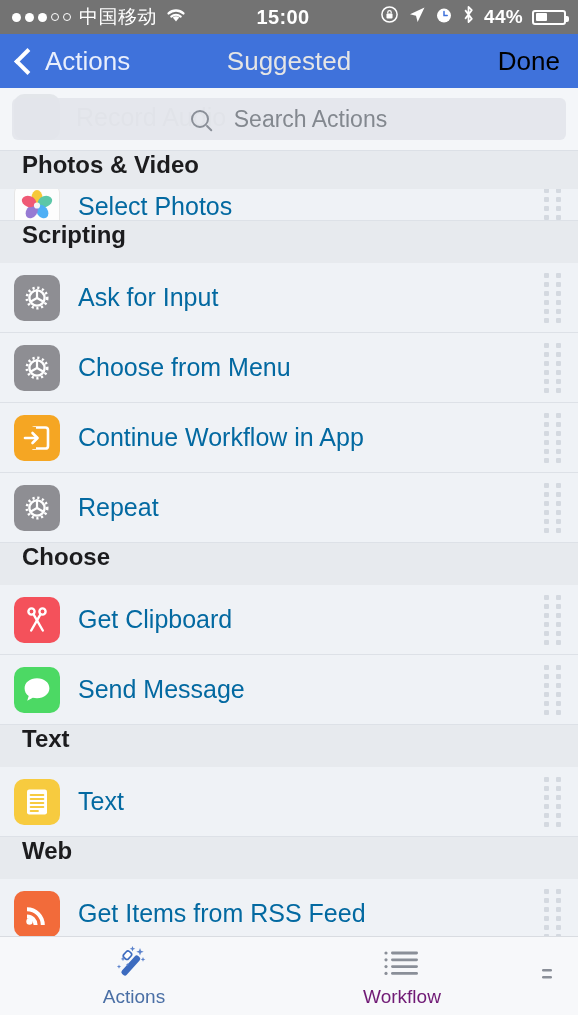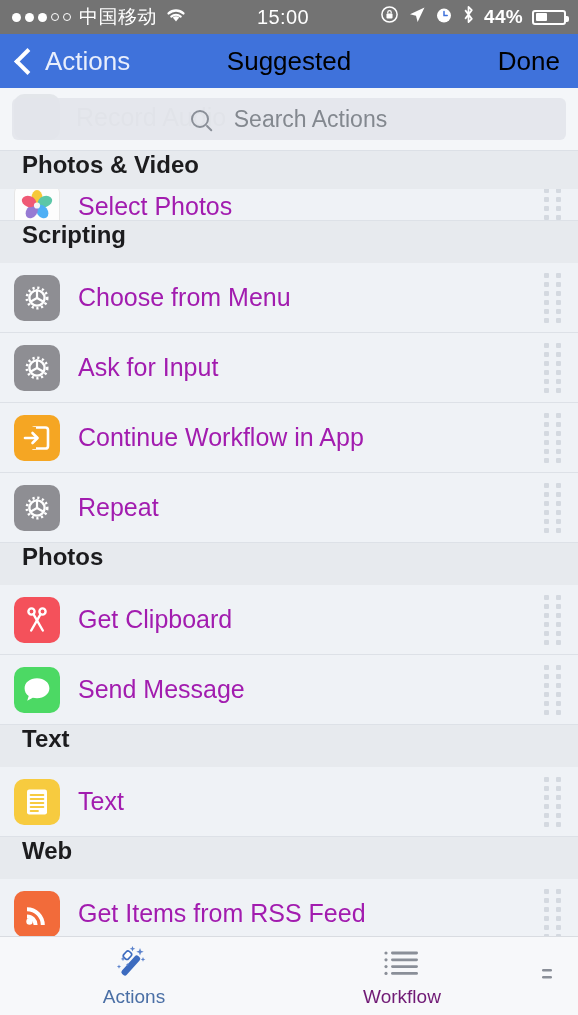--- a/index.html
+++ b/index.html
@@ -40,21 +40,21 @@
     width: 9px; height: 9px; border-radius: 50%;
     background: #ffffff;
   }
   .dot.empty { background: transparent; border: 1.5px solid #ffffff; width: 6px; height: 6px; }
   .sb-carrier { font-size: 19px; letter-spacing: .5px; }
   .sb-center {
     position: absolute;
     left: 0; right: 12px;
     text-align: center;
     font-size: 20px;
-    font-weight: normal;
+    font-weight: bold;
     letter-spacing: .4px;
     pointer-events: none;
   }
   .sb-right {
     margin-left: auto;
     display: flex;
     align-items: center;
     gap: 9px;
     position: relative;
     z-index: 2;
@@ -99,21 +99,21 @@
     width: 15px; height: 15px;
     border-left: 4px solid #ffffff;
     border-bottom: 4px solid #ffffff;
     transform: rotate(45deg);
     margin-right: 2px;
   }
   .nav-title {
     position: absolute; left: 0; right: 0;
     text-align: center;
     font-size: 26px;
-    color: #000000;
+    color: #e5e5e5;
     pointer-events: none;
   }
   .nav-done {
     margin-left: auto;
     font-size: 26px;
     color: #000000;
     position: relative; z-index: 2;
   }
 
   
@@ -206,21 +206,21 @@
   .icon-sq {
     width: 46px; height: 46px;
     border-radius: 10px;
     flex: none;
     display: flex; align-items: center; justify-content: center;
     position: relative;
     overflow: hidden;
   }
   .row-label {
     font-size: 25px;
-    color: #a21caf;
+    color: #0369a1;
     white-space: nowrap;
   }
   .drag {
     margin-left: auto;
     margin-right: 16px;
     width: 18px;
     display: grid;
     grid-template-columns: 1fr 1fr;
     gap: 4px 6px;
     flex: none;
@@ -386,21 +386,21 @@
           <circle cx="17" cy="17" r="10.2" stroke-dasharray="2.2 2.6"></circle>
         </g>
         <circle cx="17" cy="17" r="7.6" fill="none" stroke="#ffffff" stroke-width="2.4"></circle>
         <g stroke="#ffffff" stroke-width="2.2" stroke-linecap="round">
           <line x1="17" y1="17" x2="17" y2="9.4"></line>
           <line x1="17" y1="17" x2="23.6" y2="20.8"></line>
           <line x1="17" y1="17" x2="10.4" y2="20.8"></line>
         </g>
             </svg>
           </span>
-        <span class="row-label">Choose from Menu</span>
+        <span class="row-label">Ask for Input</span>
       </div>
       <span class="drag">
           <i></i>
           <i></i>
           <i></i>
           <i></i>
           <i></i>
           <i></i>
           <i></i>
           <i></i>
@@ -421,21 +421,21 @@
           <circle cx="17" cy="17" r="10.2" stroke-dasharray="2.2 2.6"></circle>
         </g>
         <circle cx="17" cy="17" r="7.6" fill="none" stroke="#ffffff" stroke-width="2.4"></circle>
         <g stroke="#ffffff" stroke-width="2.2" stroke-linecap="round">
           <line x1="17" y1="17" x2="17" y2="9.4"></line>
           <line x1="17" y1="17" x2="23.6" y2="20.8"></line>
           <line x1="17" y1="17" x2="10.4" y2="20.8"></line>
         </g>
             </svg>
           </span>
-        <span class="row-label">Ask for Input</span>
+        <span class="row-label">Choose from Menu</span>
       </div>
       <span class="drag">
           <i></i>
           <i></i>
           <i></i>
           <i></i>
           <i></i>
           <i></i>
           <i></i>
           <i></i>
@@ -503,21 +503,21 @@
           <i></i>
           <i></i>
           <i></i>
           <i></i>
           <i></i>
           <i></i>
           <i></i>
         </span>
     </div>
       <div class="section-header">
-        <span>Photos</span>
+        <span>Choose</span>
       </div>
       <div class="row">
       <div class="row-inner">
         <span class="icon-sq ic-red">
             <svg width="32" height="32" viewBox="0 0 32 32">
         <g stroke="#ffffff" stroke-width="2.4" fill="none" stroke-linecap="round">
           <circle cx="10.5" cy="7.5" r="3.1"></circle>
           <circle cx="21.5" cy="7.5" r="3.1"></circle>
           <line x1="12.4" y1="10.2" x2="21.8" y2="26.5"></line>
           <line x1="19.6" y1="10.2" x2="10.2" y2="26.5"></line>

